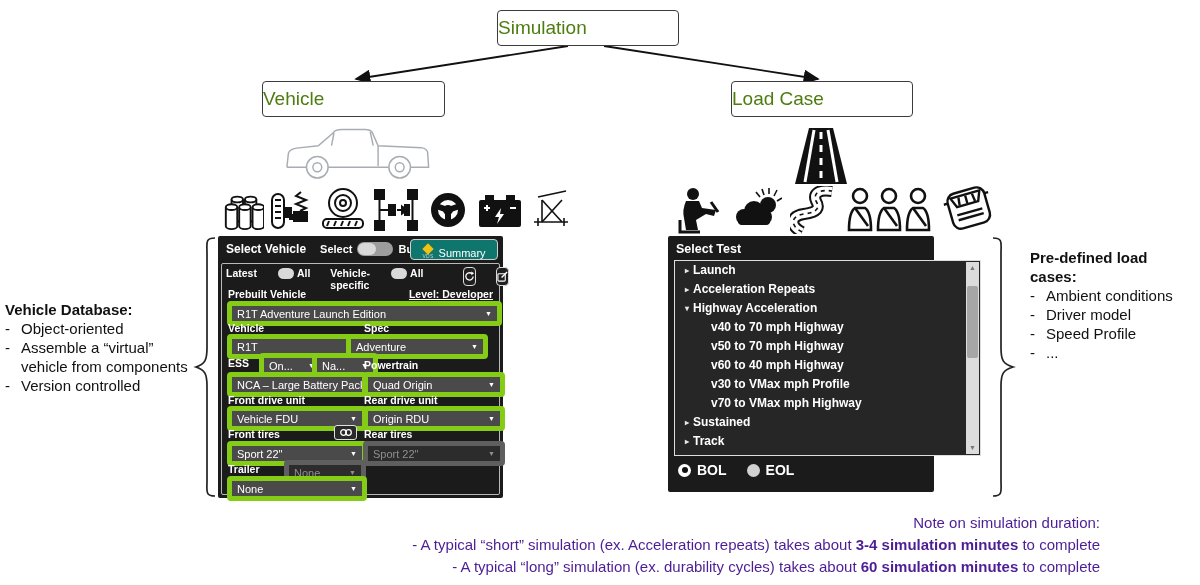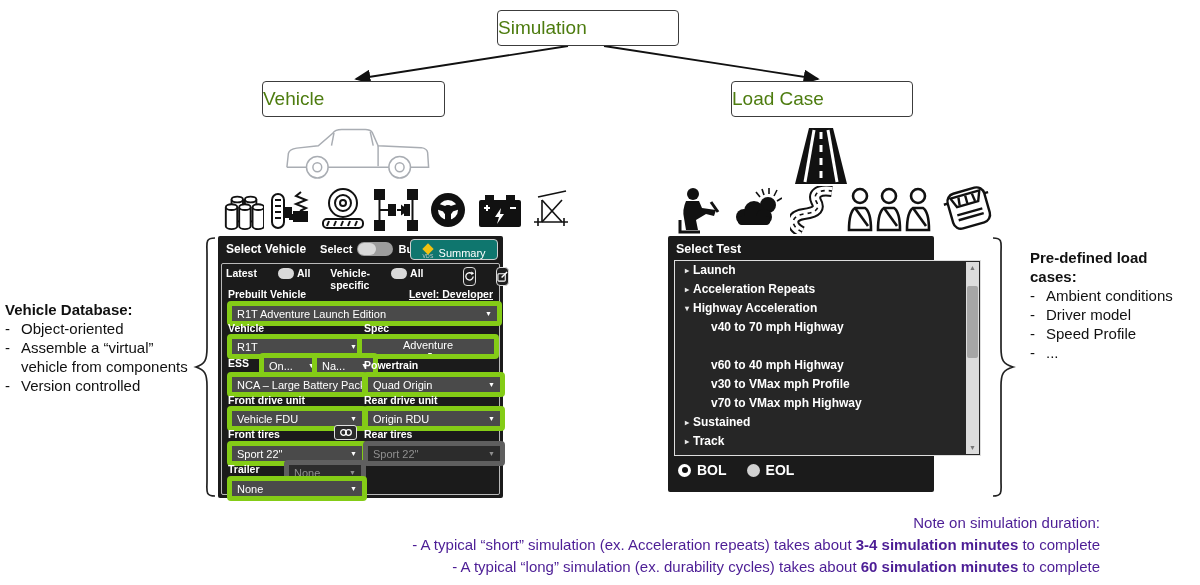--- a/index.html
+++ b/index.html
@@ -289,21 +289,21 @@
         <span>R1T Adventure Launch Edition</span>
           <span class="caret">▼</span>
       </div>
 
       <span class="lbl" style="left:6px;top:58px;">Vehicle</span>
       <span class="lbl" style="left:142px;top:58px;">Spec</span>
       <div class="dd" style="left:5px;top:70px;width:120px;">
         <span>R1T</span>
           <span class="caret">▼</span>
       </div>
-      <div class="dd" style="left:135px;top:70px;width:122px;flex-direction:column;">
+      <div class="dd" style="left:124px;top:70px;width:122px;">
         <span>Adventure</span>
           <span class="caret">▼</span>
       </div>
 
       <span class="lbl" style="left:6px;top:93px;">ESS</span>
       <div class="dd" style="left:37px;top:89px;width:46px;">
         <span>On...</span>
           <span class="caret">▼</span>
       </div>
       <div class="dd" style="left:90px;top:89px;width:46px;">
@@ -370,20 +370,23 @@
           <span class="chev">▸</span>
           <span>Acceleration Repeats</span>
         </div>
       <div class="titem" style="top:38px;">
           <span class="chev">▾</span>
           <span>Highway Acceleration</span>
         </div>
       <div class="titem lv1" style="top:57px;">
           <span>v40 to 70 mph Highway</span>
         </div>
+      <div class="titem lv1" style="top:76px;">
+          <span>v50 to 70 mph Highway</span>
+        </div>
       <div class="titem lv1" style="top:95px;">
           <span>v60 to 40 mph Highway</span>
         </div>
       <div class="titem lv1" style="top:114px;">
           <span>v30 to VMax mph Profile</span>
         </div>
       <div class="titem lv1" style="top:133px;">
           <span>v70 to VMax mph Highway</span>
         </div>
       <div class="titem" style="top:152px;">

